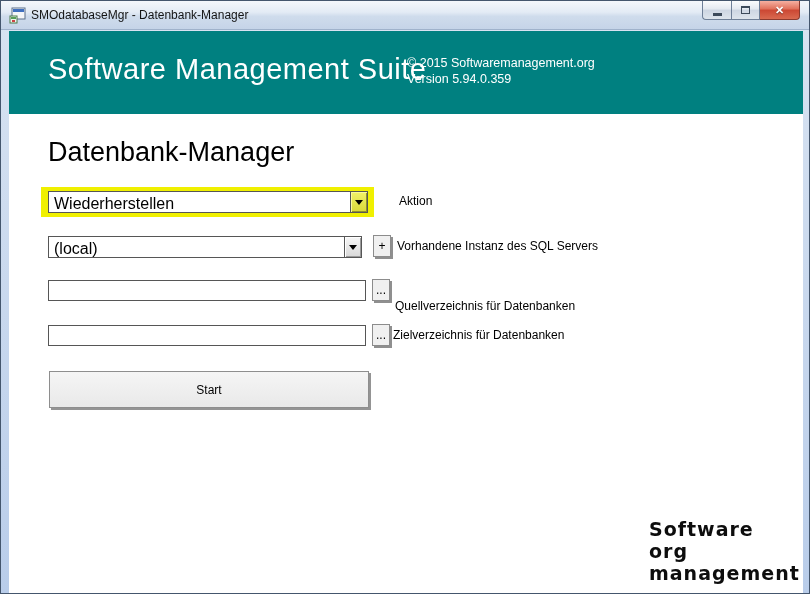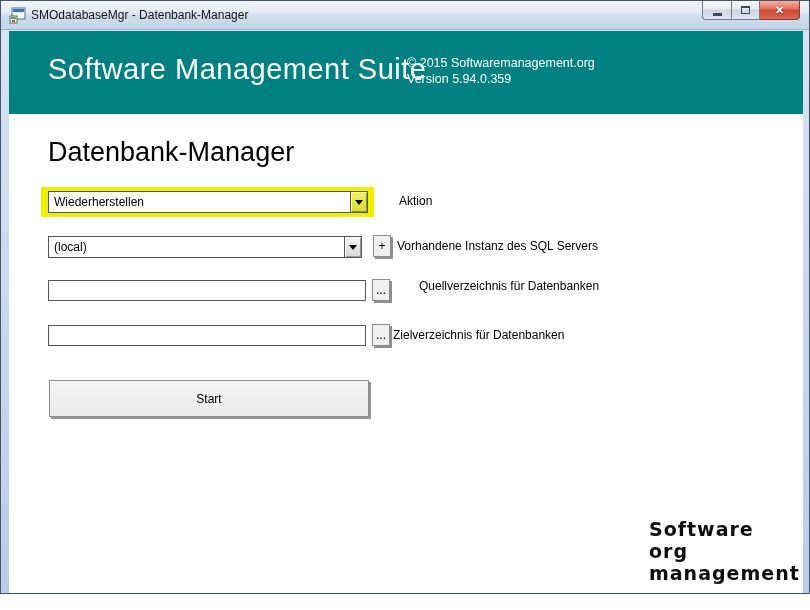--- a/index.html
+++ b/index.html
@@ -60,21 +60,21 @@
   }
 
   .label { position:absolute; font-size:12px; color:#000; white-space:nowrap; }
 
   .highlight {
     position:absolute; left:40px; top:186px; width:333px; height:30px;
   }
 
   .combo {
     position:absolute; height:22px; background:#fff;
-    border:1px solid #565656; font-size:12px; color:#000;
+    border:1px solid #565656; font-size:16px; color:#000;
   }
   .combo .combo-text { position:absolute; left:5px; top:3px; white-space:nowrap; }
   .combo .combo-btn {
     position:absolute; right:0; top:0; bottom:0; width:17px;
     border-left:1px solid #565656;
     display:flex; align-items:center; justify-content:center;
   }
   .combo-btn-gray {
     background:linear-gradient(#f7f7f7,#d8d8d8);
     box-shadow:inset 1px 1px 0 #ffffff, inset -1px -1px 0 #9a9a9a;
@@ -94,21 +94,21 @@
   .small-btn {
     position:absolute; width:18px; height:22px;
     background:#f0f0f0; border:1px solid #8c8c8c;
     box-shadow:2px 2px 0 #8f8f8f;
     font-size:12px; color:#000; text-align:center; cursor:default;
   }
   .small-btn.plus  { line-height:20px; }
   .small-btn.dots  { line-height:14px; }
 
   .start-btn {
-    position:absolute; left:48px; top:379px; width:320px; height:37px;
+    position:absolute; left:48px; top:370px; width:320px; height:37px;
     background:linear-gradient(#f5f5f5,#e9e9e9);
     border:1px solid #8e8e8e; box-shadow:2px 2px 0 #949494;
     font-size:12px; color:#000;
     display:flex; align-items:center; justify-content:center; cursor:default;
   }
 
   .logo {
     position:absolute; left:648px; top:517px;
     font-family:"DejaVu Sans", sans-serif; font-weight:bold;
     font-size:19px; line-height:22px; letter-spacing:1px; color:#0d0d0d;
@@ -171,21 +171,21 @@
     <span class="combo-text">(local)</span>
     <span class="combo-btn combo-btn-gray">
       <span class="arrow-down"></span>
     </span>
   </div>
   <button class="small-btn plus" style="left:372px; top:234px;">+</button>
   <span class="label" style="left:396px; top:238px;">Vorhandene Instanz des SQL Servers</span>
 
   <input class="textbox" style="top: 279px;" type="text" value="">
   <button class="small-btn dots" style="left:371px; top:278px;">...</button>
-  <span class="label" style="left:394px; top:278px;margin-left:24px;">Quellverzeichnis für Datenbanken</span>
+  <span class="label" style="left:394px; top:298px;">Quellverzeichnis für Datenbanken</span>
 
   <input class="textbox" style="top: 324px;" type="text" value="">
   <button class="small-btn dots" style="left:371px; top:323px;">...</button>
   <span class="label" style="left:392px; top:327px;">Zielverzeichnis für Datenbanken</span>
 
   <button class="start-btn">Start</button>
 
   <div class="logo">
     <div>Software</div>
     <div>org</div>

